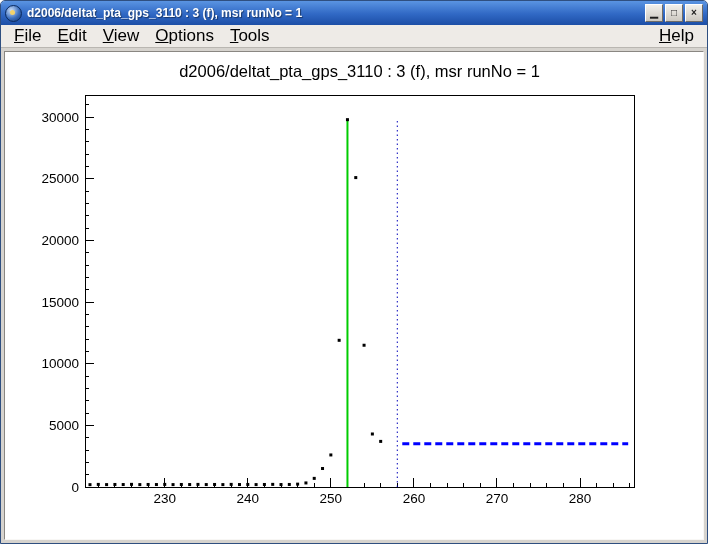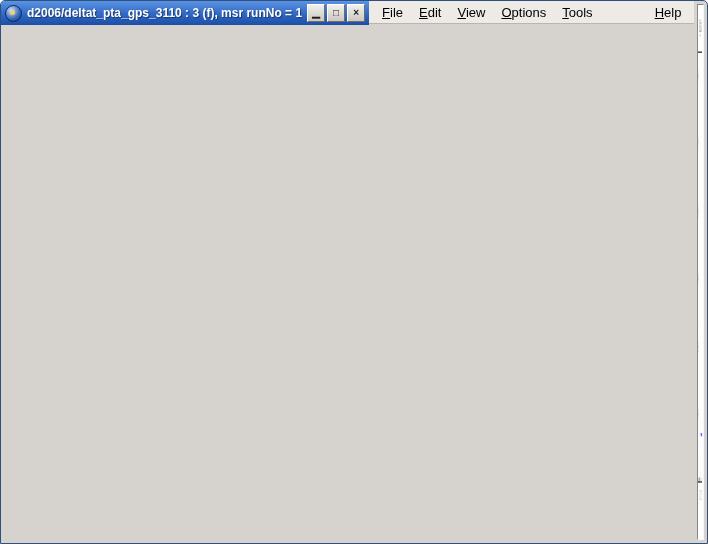--- a/index.html
+++ b/index.html
@@ -4,21 +4,21 @@
 <style>
   * { box-sizing: border-box; margin: 0; padding: 0; }
   html,body { width: 708px; height: 544px; background: #fff; font-family: "Liberation Sans", sans-serif; }
 
   .window {
     width: 708px; height: 544px;
     border: 1px solid #2f4f80;
     border-radius: 5px 5px 0 0;
     overflow: hidden;
     background: #d6d3ce;
-    display: flex; flex-direction: row;
+    display: flex; flex-direction: column;
   }
 
   
   .titlebar {
     flex: 0 0 24px; height: 24px;
     display: flex; align-items: center; gap: 5px;
     padding: 0 4px;
     background: linear-gradient(to bottom, #5a94e2 0%, #3068c4 55%, #1c4ea6 100%);
   }
   .app-icon {
@@ -43,21 +43,21 @@
     font-size: 10px; line-height: 15px; text-align: center;
     color: #1d1d1d; font-weight: bold; cursor: default;
   }
 
   
   .menubar {
     flex: 0 0 23px; height: 23px;
     display: flex; align-items: center;
     background: #eeebe7;
     border-bottom: 1px solid #b9b6b1;
-    font-size: 13px; color: #000;
+    font-size: 17px; color: #000;
     padding: 0 5px;
   }
   .menubar-left { display: flex; flex: 1; }
   .menubar-right { display: flex; margin-left: 46px; }
   .menu-item { padding: 2px 8px; white-space: nowrap; }
   .menu-item u { text-decoration: underline; }
 
   
   .canvas-wrap {
     flex: 1; margin: 3px;

